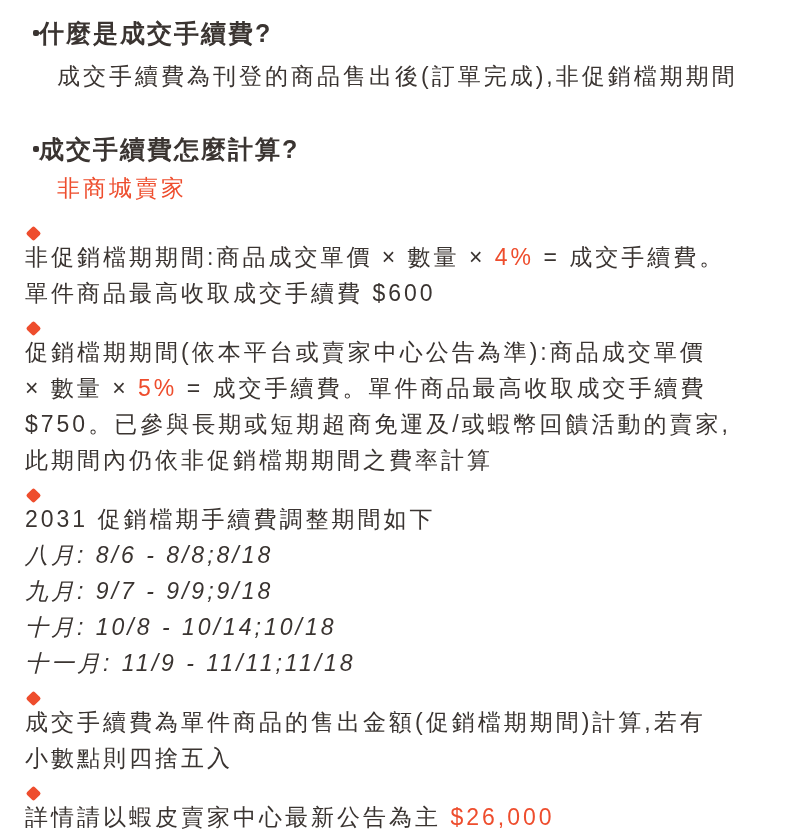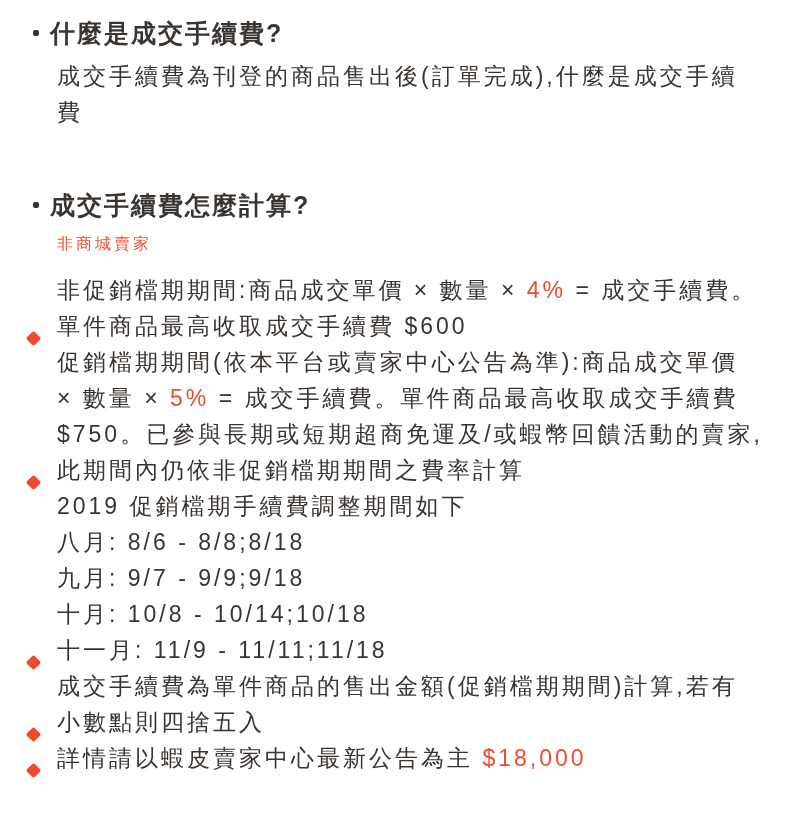--- a/index.html
+++ b/index.html
@@ -14,21 +14,20 @@
     font-family: "Liberation Sans", "DejaVu Sans", sans-serif;
     color: #3a3431;
   }
   .page {
     padding: 14px 30px 0 33px;
     box-sizing: border-box;
   }
   .q-heading {
     display: flex;
     align-items: center;
-    gap: 11px;
     margin: 0;
     font-size: 25px;
     line-height: 38px;
     font-weight: 700;
     letter-spacing: 2px;
   }
   .dot {
     flex: none;
     width: 6px;
     height: 6px;
@@ -36,37 +35,38 @@
     background: #3a3431;
   }
   .q-body {
     margin: 6px 0 0 24px;
     width: 682px;
     font-size: 23px;
     line-height: 36px;
     letter-spacing: 3px;
   }
   .section-how {
-    margin-top: 56px;
+    margin-top: 36px;
   }
   .subheading {
     margin: 2px 0 0 24px;
-    font-size: 16px;
+    font-size: 23px;
     line-height: 36px;
     letter-spacing: 3px;
   }
   .accent { color: #ee4d2d; }
   .bullets {
     list-style: none;
     margin: 10px 0 0 -8px;
     padding: 0;
   }
   .bullet {
     display: flex;
-    align-items: flex-end;
+    align-items: flex-start;
+    flex-direction: column;
   }
   .bullet-marker {
     flex: none;
     width: 32px;
     padding-top: 12px;
     box-sizing: border-box;
   }
   .diamond {
     display: block;
     width: 11px;
@@ -79,33 +79,34 @@
   .bullet-text {
     width: 706px;
     font-size: 23px;
     line-height: 36px;
     letter-spacing: 3px;
   }
   .subline {
     font-size: 23px;
     line-height: 36px;
     letter-spacing: 3px;
+    font-style: italic;
   }
 </style>
 </head>
 <body>
 
 <div class="page">
 
   <section>
     <h2 class="q-heading">
       <span class="dot"></span>
       <span>什麼是成交手續費?</span>
     </h2>
-    <p class="q-body">成交手續費為刊登的商品售出後(訂單完成),什麼是成交手續費</p>
+    <p class="q-body">成交手續費為刊登的商品售出後(訂單完成),非促銷檔期期間</p>
   </section>
 
   <section class="section-how">
     <h2 class="q-heading">
       <span class="dot"></span>
       <span>成交手續費怎麼計算?</span>
     </h2>
     <p class="subheading accent">非商城賣家</p>
 
     <ul class="bullets">
@@ -122,38 +123,38 @@
           <span class="diamond"></span>
         </span>
         <div class="bullet-text"><span>促銷檔期期間(依本平台或賣家中心公告為準):商品成交單價 × 數量 × </span><span class="accent">5%</span><span> = 成交手續費。單件商品最高收取成交手續費 $750。已參與長期或短期超商免運及/或蝦幣回饋活動的賣家,此期間內仍依非促銷檔期期間之費率計算</span></div>
       </li>
 
       <li class="bullet">
         <span class="bullet-marker">
           <span class="diamond"></span>
         </span>
         <div class="bullet-text">
-          <div><span>2019 促銷檔期手續費調整期間如下</span></div>
+          <div><span>2031 促銷檔期手續費調整期間如下</span></div>
           <div class="subline">八月: 8/6 - 8/8;8/18</div>
           <div class="subline">九月: 9/7 - 9/9;9/18</div>
           <div class="subline">十月: 10/8 - 10/14;10/18</div>
           <div class="subline">十一月: 11/9 - 11/11;11/18</div>
         </div>
       </li>
 
       <li class="bullet">
         <span class="bullet-marker">
           <span class="diamond"></span>
         </span>
         <div class="bullet-text"><span>成交手續費為單件商品的售出金額(促銷檔期期間)計算,若有小數點則四捨五入</span></div>
       </li>
 
       <li class="bullet">
         <span class="bullet-marker">
           <span class="diamond"></span>
         </span>
-        <div class="bullet-text"><span>詳情請以蝦皮賣家中心最新公告為主 </span><span class="accent">$18,000</span></div>
+        <div class="bullet-text"><span>詳情請以蝦皮賣家中心最新公告為主 </span><span class="accent">$26,000</span></div>
       </li>
 
     </ul>
   </section>
 
 </div>
 
 </body></html>

